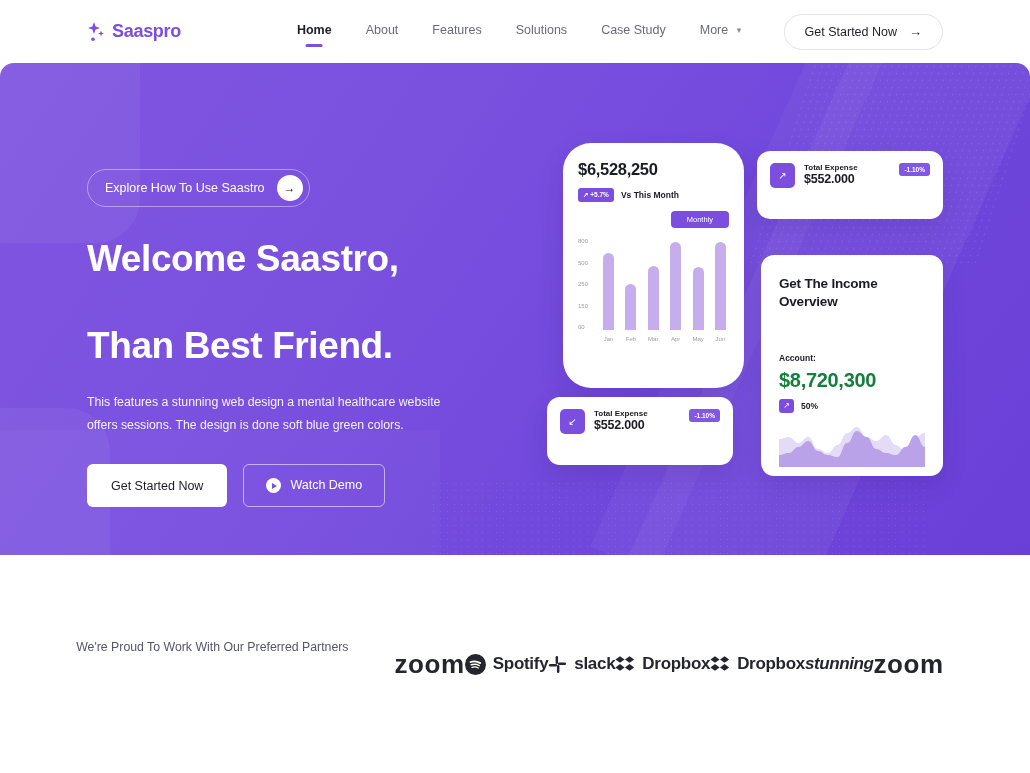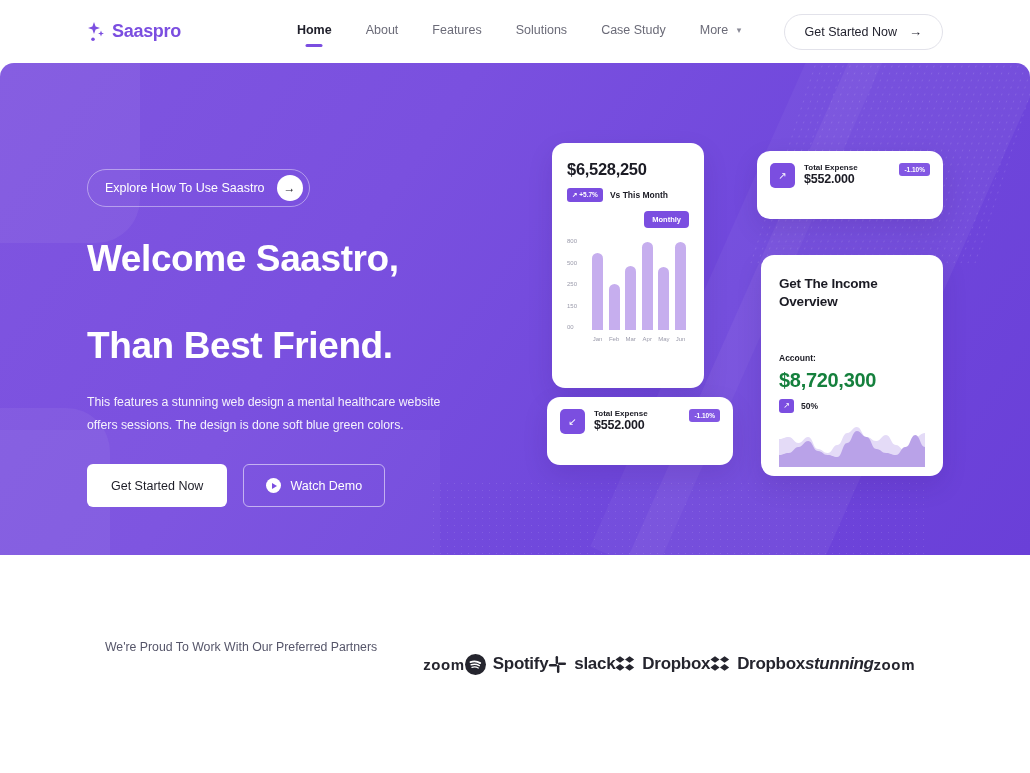--- a/index.html
+++ b/index.html
@@ -202,21 +202,21 @@
   .btn-ghost {
     background: transparent;
     color: #ffffff;
     border: 1px solid rgba(255,255,255,0.55);
     border-radius: 6px;
     padding: 13px 22px;
     font-size: 12.5px;
     font-family: inherit;
     cursor: pointer;
     display: flex;
-    align-items: center;
+    align-items: flex-start;
     gap: 9px;
     white-space: nowrap;
   }
   .play-icon {
     width: 15px; height: 15px;
     border-radius: 50%;
     background: #fff;
     display: flex;
     align-items: center;
     justify-content: center;
@@ -237,44 +237,44 @@
     margin-left: 30px;
   }
   .card {
     position: absolute;
     background: #ffffff;
     border-radius: 13px;
     box-shadow: 0 10px 26px rgba(40,10,90,0.12);
   }
 
   
-  .card-chart { left: 5px; top: 80px; width: 152px; height: 245px; padding: 17px 15px 12px; }
+  .card-chart { left: 16px; top: 80px; width: 181px; height: 245px; padding: 17px 15px 12px; border-radius: 28px; }
   .chart-amount { font-size: 16.5px; font-weight: 700; color: #1b1b24; letter-spacing: -0.3px; }
   .chart-meta { display: flex; align-items: center; gap: 7px; margin-top: 9px; }
   .badge-up {
     background: #7b4ee0;
     color: #fff;
     font-size: 6.5px;
     font-weight: 700;
     border-radius: 3px;
     padding: 3px 5px;
     display: inline-flex;
     align-items: center;
     gap: 2px;
     white-space: nowrap;
   }
   .chart-meta-label { font-size: 8.5px; font-weight: 700; color: #1b1b24; }
   .chart-toolbar { display: flex; justify-content: flex-end; margin-top: 9px; }
   .chip-monthly {
     background: #7b4ee0;
     color: #fff;
     font-size: 7.5px;
-    font-weight: 700;
+    font-weight: 400;
     border-radius: 4px;
-    padding: 4px 8px;
+    padding: 4px 16px;
     cursor: pointer;
   }
   .plot { position: relative; margin-top: 10px; height: 105px; display: flex; }
   .y-axis {
     width: 22px;
     display: flex;
     flex-direction: column;
     justify-content: space-between;
     align-items: flex-start;
     font-size: 6px;
@@ -374,21 +374,21 @@
     padding: 0 28px;
   }
   .logo {
     display: flex;
     align-items: center;
     gap: 7px;
     color: #25252e;
     cursor: pointer;
   }
   .logo-text { font-size: 17px; font-weight: 700; letter-spacing: -0.3px; }
-  .logo-zoom { font-size: 15px; font-weight: 600; letter-spacing: 0.6px; }
+  .logo-zoom { font-size: 26px; font-weight: 600; letter-spacing: 0.6px; }
   .logo-webflow { font-size: 17px; font-weight: 700; font-style: italic; letter-spacing: -0.4px; }
   .logo-mark { display: block; flex: none; }
 </style>
 </head>
 <body>
 
 <div class="navbar">
   <div class="brand">
     <svg class="brand-spark" viewBox="0 0 18 22">
       <path d="M7 1 L8.6 5.4 L13 7 L8.6 8.6 L7 13 L5.4 8.6 L1 7 L5.4 5.4 Z" fill="#7b4ee0"></path>

